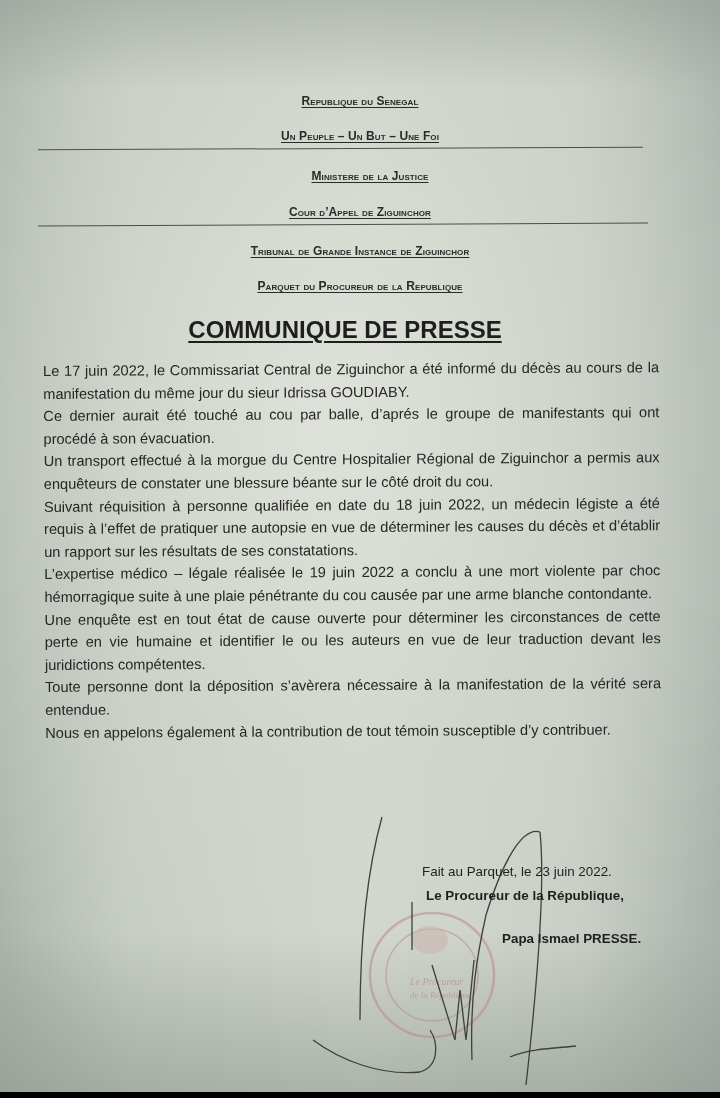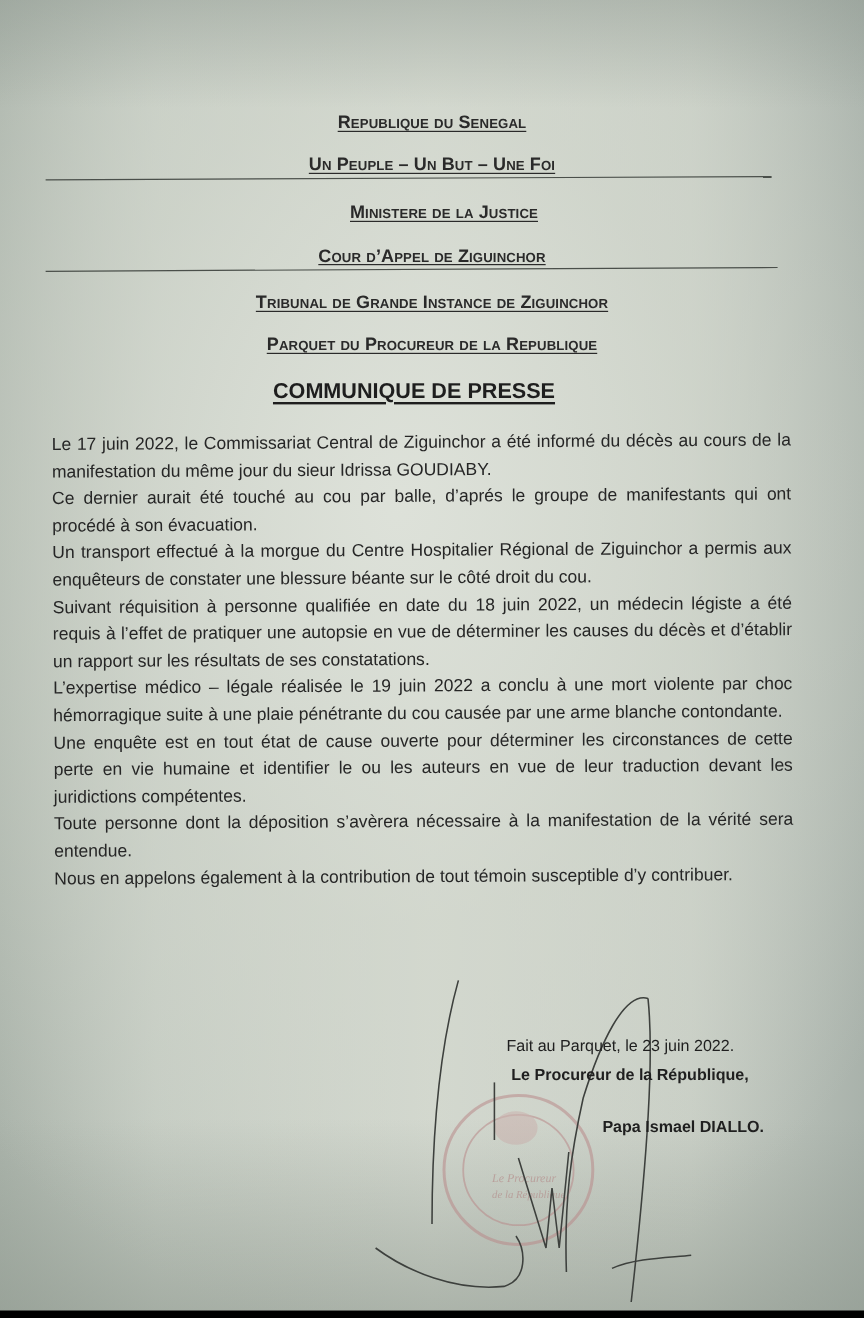--- a/index.html
+++ b/index.html
@@ -18,30 +18,30 @@
   .shade-top {
     position: absolute; left: 0; top: 0; width: 720px; height: 90px;
     background: linear-gradient(180deg, rgba(140,150,142,0.45), rgba(0,0,0,0));
   }
   .shade-bottom {
     position: absolute; left: 0; bottom: 0; width: 720px; height: 160px;
     background: linear-gradient(0deg, rgba(140,150,140,0.55), rgba(0,0,0,0));
   }
   .hdr {
     position: absolute; left: 0; width: 720px; text-align: center;
-    font-variant: small-caps; font-weight: bold; font-size: 15px;
+    font-variant: small-caps; font-weight: bold; font-size: 12px;
     color: #2a2a2a; letter-spacing: 0.1px;
   }
   .hdr span { text-decoration: underline; text-underline-offset: 2px; }
   .rule {
     position: absolute; height: 0; border-top: 1.4px solid #4a4f4a;
   }
   .title {
     position: absolute; left: 0; width: 690px; text-align: center; top: 316px;
-    font-weight: bold; font-size: 18px; color: #1e1e1e;
+    font-weight: bold; font-size: 24px; color: #1e1e1e;
   }
   .title span { text-decoration: underline; text-underline-offset: 3px; text-decoration-thickness: 1.5px; }
   .body {
     position: absolute; left: 43px; width: 616px; top: 360px;
     font-size: 14.6px; line-height: 22.6px; color: #262626;
     text-align: justify; transform: rotate(-0.35deg); transform-origin: left top;
   }
   .body p { margin: 0; }
   .sig-block {
     position: absolute; left: 412px; top: 864px; width: 260px;
@@ -96,15 +96,15 @@
       <path d="M412 902 L 412 950"></path>
       <path d="M432 965 L 455 1040 L 460 990 L 466 1040 L 474 960"></path>
       <path d="M313 1040 C 340 1060, 380 1076, 420 1072 C 440 1066, 438 1042, 430 1030"></path>
       <path d="M510 1057 C 530 1048, 560 1048, 576 1046"></path>
     </g>
   </svg>
 
   <div class="sig-block">
     <div class="place">Fait au Parquet, le 23 juin 2022.</div>
     <div class="role">Le Procureur de la République,</div>
-    <div class="name">Papa Ismael DIALLO.</div>
+    <div class="name">Papa Ismael PRESSE.</div>
   </div>
 </div>
 
 </body></html>

